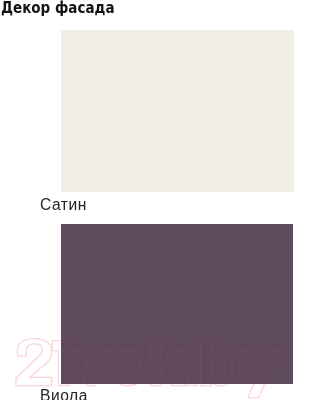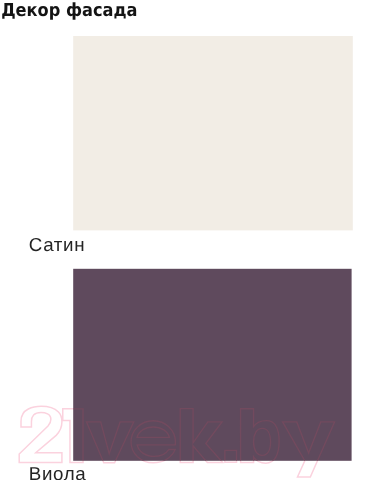--- a/index.html
+++ b/index.html
@@ -10,21 +10,21 @@
   .page{position:absolute;left:0;top:0;width:296px;height:400px;}
 
   .page-title{position:absolute;left:1px;top:0px;font-family:"DejaVu Sans",sans-serif;
               font-stretch:condensed;font-weight:bold;font-size:15px;
               line-height:16px;color:#141414;white-space:nowrap;}
 
   .swatch{position:absolute;left:61px;}
   #swatch-0{top:30px;width:233px;height:162px;}
   #swatch-1{top:224px;width:232px;height:160px;}
 
-  .swatch-label{position:absolute;left:24px;font-family:"Liberation Sans",sans-serif;
+  .swatch-label{position:absolute;left:40px;font-family:"Liberation Sans",sans-serif;
                 font-size:15.6px;letter-spacing:0.55px;
                 color:#242424;white-space:nowrap;}
   #swatch-label-0{top:196px;}
   #swatch-label-1{top:387px;}
 
   .watermark{position:absolute;left:0;top:0;width:296px;height:400px;pointer-events:none;}
 </style>
 </head>
 <body style="background: rgb(255, 255, 255);">
 

